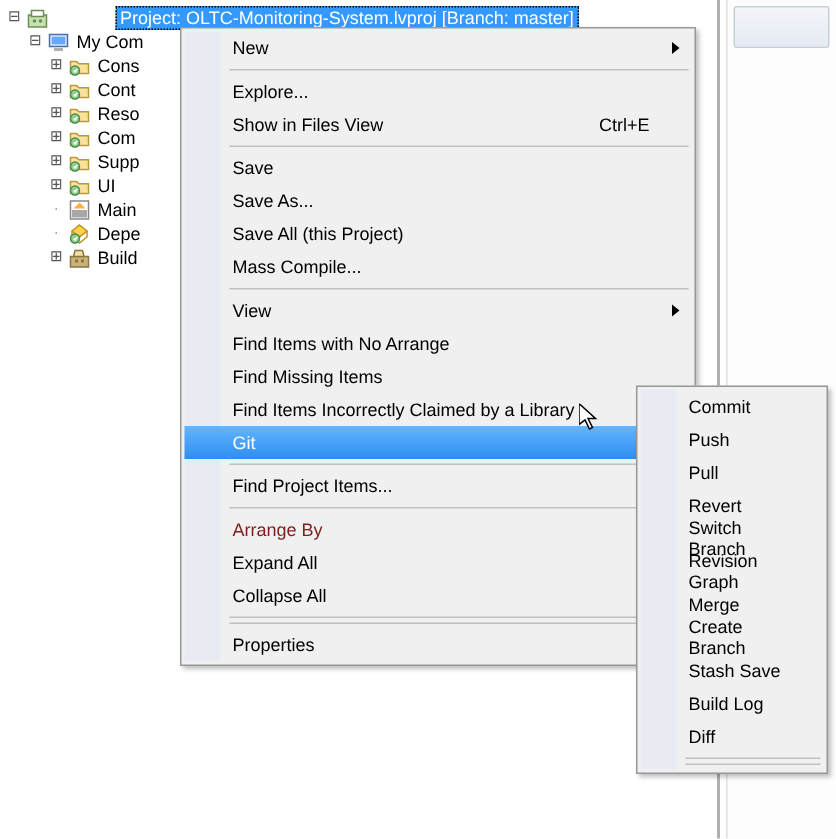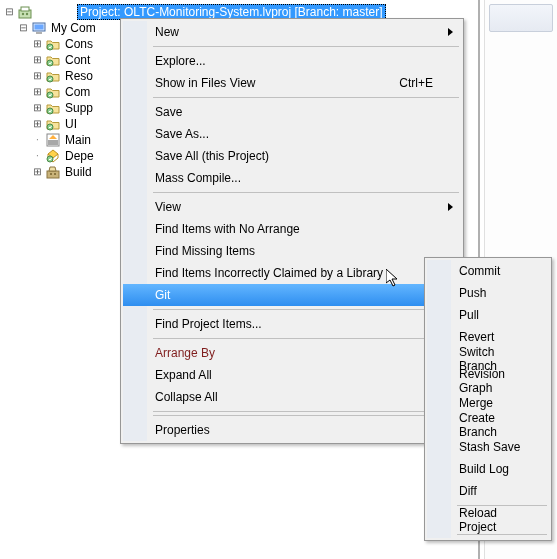--- a/index.html
+++ b/index.html
@@ -357,21 +357,18 @@
     <div class="menu-item">
       <span>Stash Save</span>
     </div>
     <div class="menu-item">
       <span>Build Log</span>
     </div>
     <div class="menu-item">
       <span>Diff</span>
     </div>
     <div class="menu-sep"></div>
-    <div class="menu-item">
-      <span>Reload Project</span>
-    </div>
     <div class="menu-sep"></div>
   </div>
 
 <svg class="cursor" width="16" height="20">
   <path d="M0 0 L0 14 L4 11 L7 17 L9 16 L6 10 L11 10 Z" fill="#fff" stroke="#000" stroke-width="1"></path>
 </svg>
 
 </body></html>

